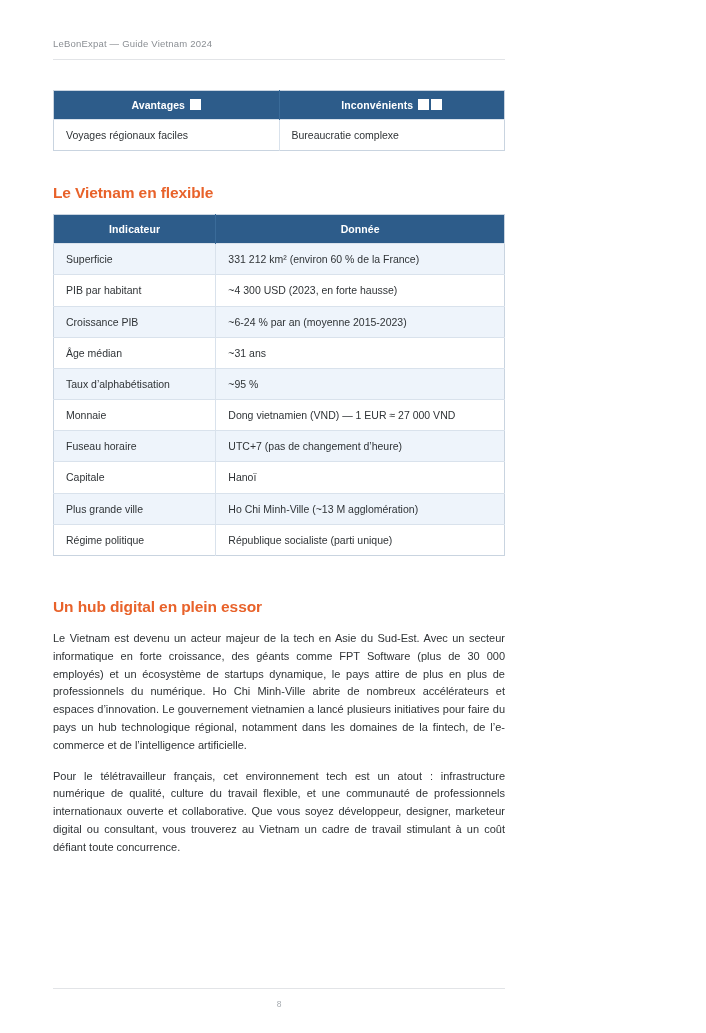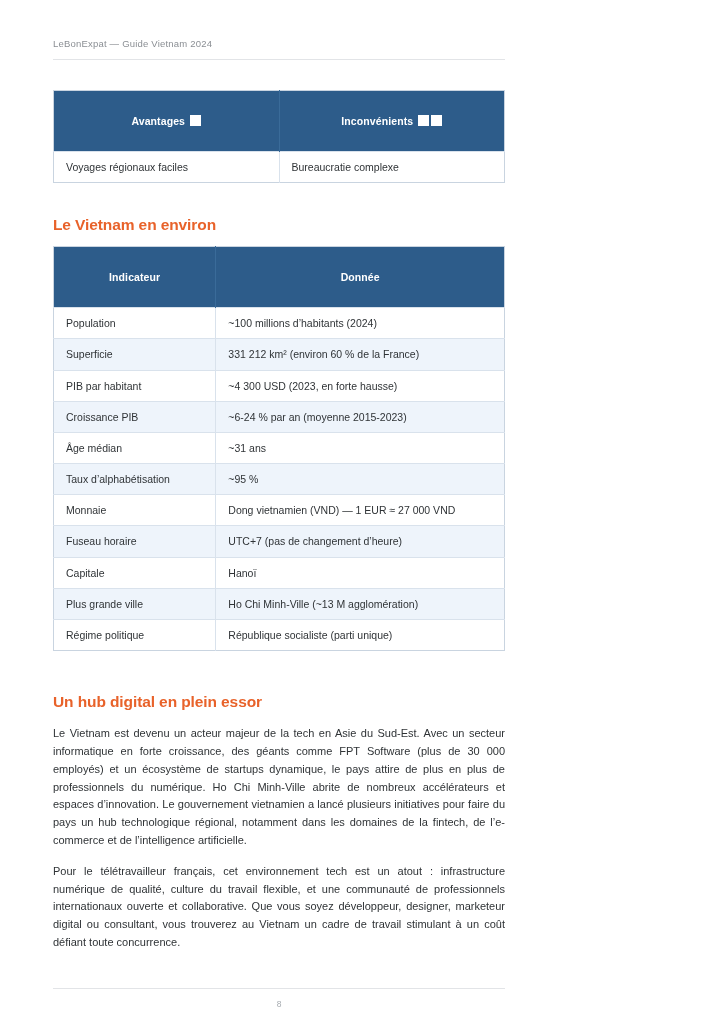--- a/index.html
+++ b/index.html
@@ -40,21 +40,21 @@
     table-layout: fixed;
     font-size: 10.5px;
     border: 1px solid #c9d4e0;
   }
   thead th {
     background: #2d5c8a;
     color: #ffffff;
     font-weight: bold;
     font-size: 10.5px;
     text-align: center;
-    padding: 24px 10px;
+    padding: 8px 10px;
     border-right: 1px solid #3a6b99;
     letter-spacing: 0.1px;
   }
   thead th:last-child { border-right: none; text-align: center; }
   tbody td {
     padding: 8px 12px;
     border-top: 1px solid #d9e2ec;
     border-right: 1px solid #d9e2ec;
     color: #2f3336;
     line-height: 1.35;
@@ -134,38 +134,34 @@
       </tr>
     </thead>
     <tbody>
       <tr>
         <td>Voyages régionaux faciles</td>
         <td>Bureaucratie complexe</td>
       </tr>
     </tbody>
   </table>
 
-  <h2>Le Vietnam en environ</h2>
+  <h2>Le Vietnam en flexible</h2>
 
   <table class="table-figures">
     <colgroup>
         <col class="c1">
         <col class="c2">
       </colgroup>
     <thead>
       <tr>
         <th>Indicateur</th>
         <th>Donnée</th>
       </tr>
     </thead>
     <tbody>
-      <tr>
-        <td>Population</td>
-        <td>~100 millions d’habitants (2024)</td>
-      </tr>
       <tr class="alt">
         <td>Superficie</td>
         <td>331 212 km² (environ 60 % de la France)</td>
       </tr>
       <tr>
         <td>PIB par habitant</td>
         <td>~4 300 USD (2023, en forte hausse)</td>
       </tr>
       <tr class="alt">
         <td>Croissance PIB</td>

